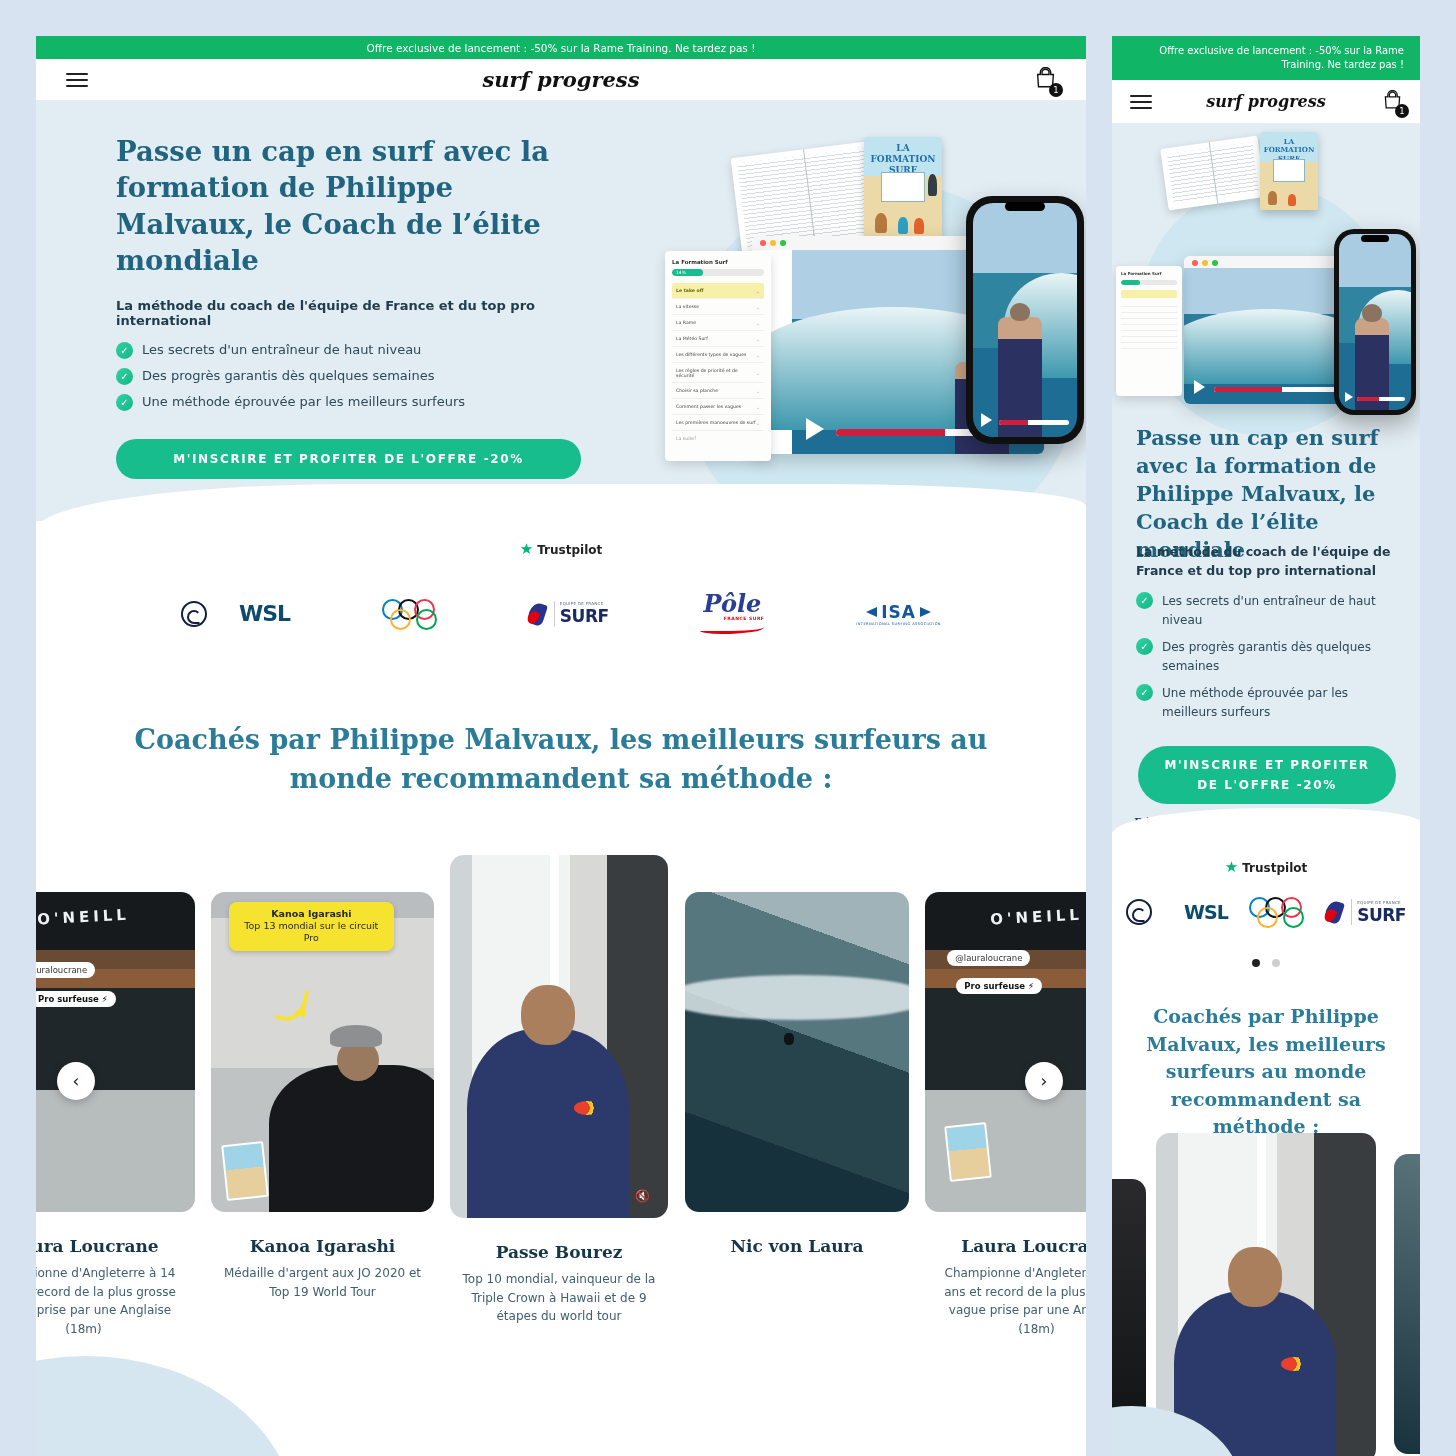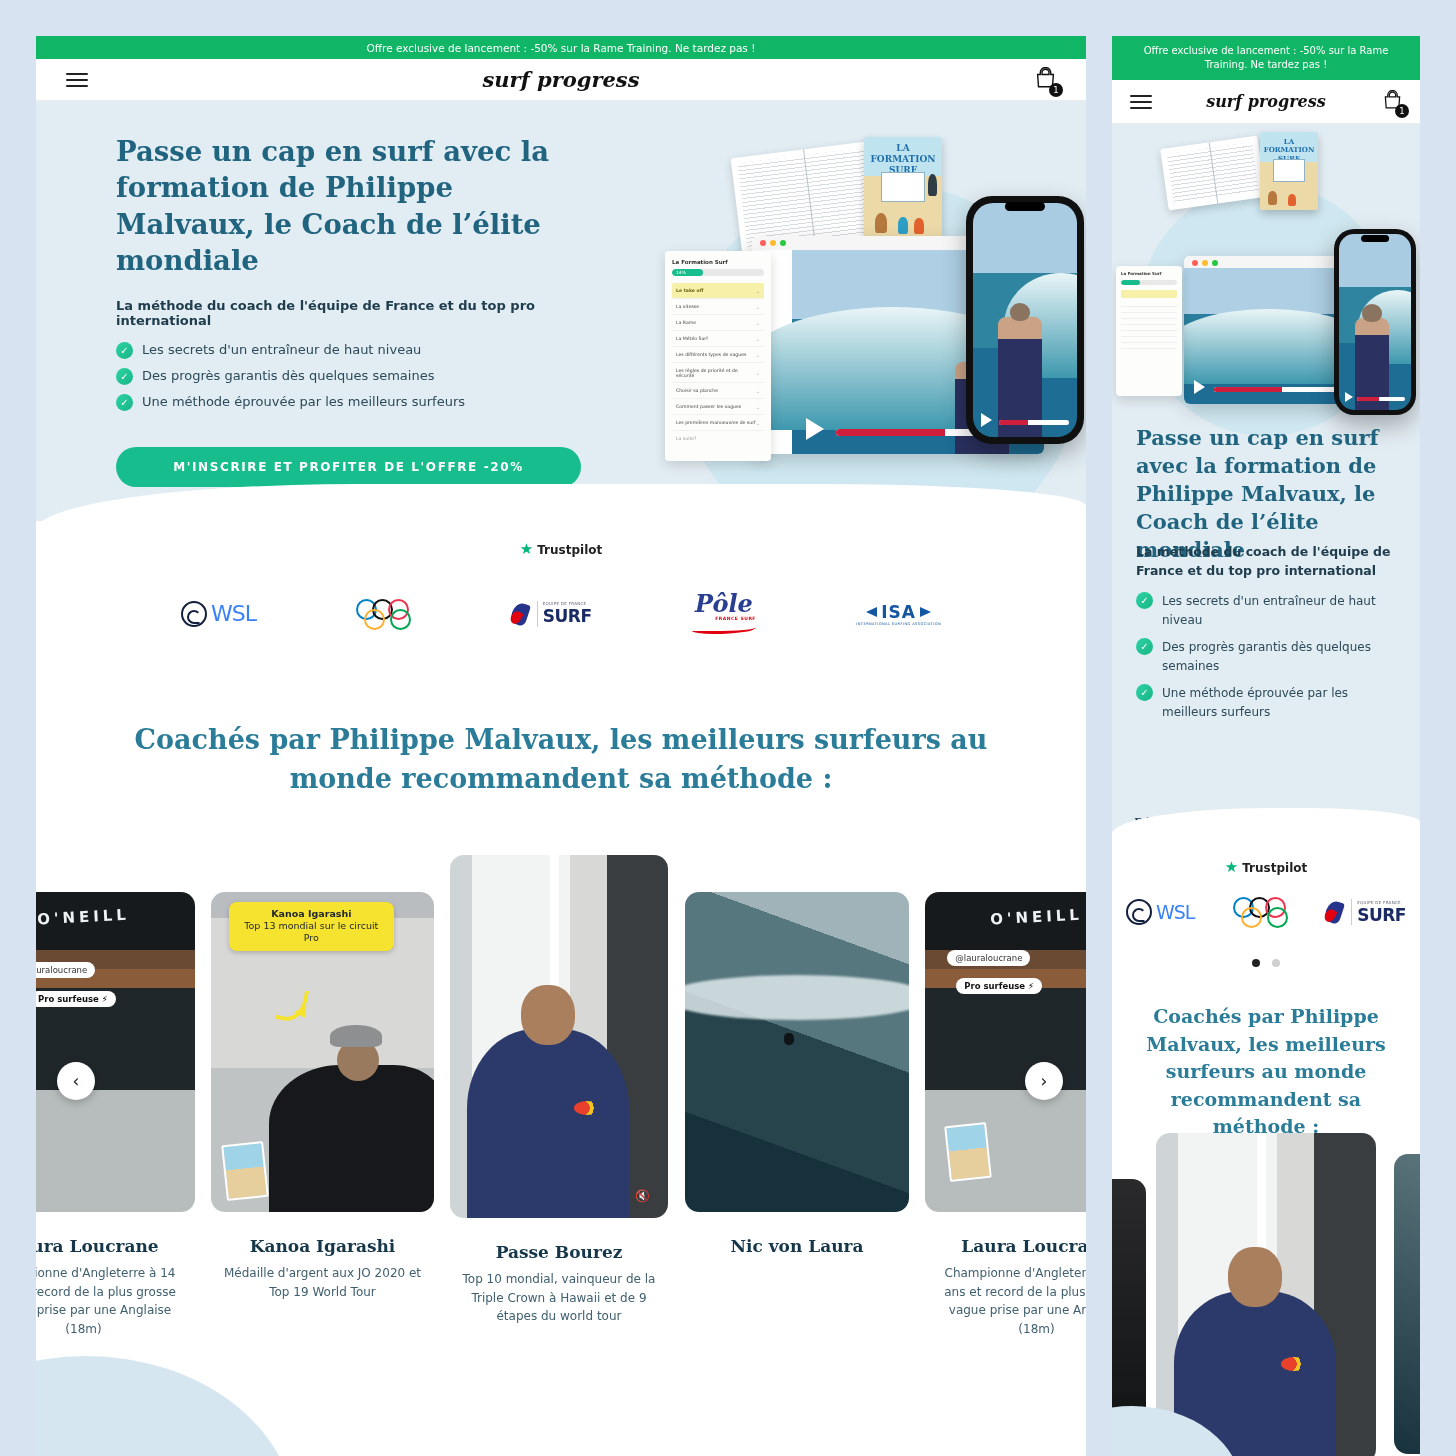--- a/index.html
+++ b/index.html
@@ -4,21 +4,21 @@
 <style>
   *{margin:0;padding:0;box-sizing:border-box;}
   html,body{width:1456px;height:1456px;}
   body{background:#d7e3f1;font-family:"DejaVu Sans","Liberation Sans",sans-serif;position:relative;overflow:hidden;}
   .serif{font-family:"DejaVu Serif","Liberation Serif",serif;}
   .panel{position:absolute;background:#fff;overflow:hidden;}
   #desktop{left:36px;top:36px;width:1050px;height:1420px;}
   #mobile{left:1112px;top:36px;width:308px;height:1420px;}
 
   
-  .announce{background:#10b565;color:#fff;display:flex;align-items:center;justify-content:center;text-align:center;font-size:10.5px;}
+  .announce{background:#10b565;color:#fff;display:flex;align-items:center;justify-content:center;text-align:right;font-size:10.5px;}
   .hdr{background:#fff;display:flex;align-items:center;justify-content:space-between;border-bottom:1px solid #ececec;position:relative;}
   .burger{width:22px;cursor:pointer;}
   .burger i{display:block;height:2px;background:#222;margin:4px 0;border-radius:2px;}
   .logo{font-family:"DejaVu Serif","Liberation Serif",serif;font-style:italic;font-weight:700;color:#111;position:absolute;left:50%;transform:translateX(-50%);}
   .cartwrap{position:relative;cursor:pointer;}
   .cart-badge{position:absolute;right:-7px;bottom:-4px;background:#111;color:#fff;border-radius:50%;width:14px;height:14px;font-size:8.5px;display:flex;align-items:center;justify-content:center;}
   .check{width:17px;height:17px;border-radius:50%;background:linear-gradient(135deg,#2ed3a3,#17b586);color:#fff;font-size:10px;display:flex;align-items:center;justify-content:center;flex:0 0 17px;}
   .cta{background:#17bd8d;color:#fff;border:none;border-radius:30px;font-weight:bold;letter-spacing:1.6px;cursor:pointer;font-family:"DejaVu Sans","Liberation Sans",sans-serif;}
   .cta-note{font-family:"DejaVu Serif","Liberation Serif",serif;font-weight:700;color:#27455a;text-align:center;}
   .tp{display:flex;align-items:center;justify-content:center;gap:4px;}
@@ -28,21 +28,21 @@
   .rings i{width:21px;height:21px;border:2.6px solid;border-radius:50%;background:transparent;}
   .rings .r1{border-color:#0081c8;}
   .rings .r2{border-color:#111;margin-left:-5px;}
   .rings .r3{border-color:#ee334e;margin-left:-5px;}
   .rings .r4,.rings .r5{position:absolute;top:10px;}
   .rings .r4{border-color:#fcb131;left:8px;}
   .rings .r5{border-color:#00a651;left:34px;}
   .wsl{display:flex;align-items:center;gap:4px;}
   .wsl .wslmark{width:26px;height:26px;border:2.5px solid #121f3d;border-radius:50%;position:relative;overflow:hidden;}
   .wsl .wslmark i{position:absolute;left:4px;top:7px;width:14px;height:14px;border:2.5px solid #121f3d;border-radius:50% 50% 0 50%;border-right-color:transparent;}
-  .wsl .wsltext{font-size:22px;font-weight:normal;color:#3b82f6;letter-spacing:-1px;}
+  .wsl .wsltext{font-size:22px;font-weight:bold;color:#0c4a6e;letter-spacing:-1px;margin-left:28px;}
   .edf{display:flex;align-items:center;gap:5px;}
   .edf .coq{width:22px;height:26px;position:relative;}
   .edf .coq i{position:absolute;left:2px;top:2px;width:16px;height:22px;background:#27348b;border-radius:70% 20% 40% 60%;transform:rotate(18deg);}
   .edf .coq b{position:absolute;left:1px;top:10px;width:10px;height:13px;background:#e1000f;border-radius:60% 10% 60% 60%;transform:rotate(30deg);}
   .edf .sep{width:1px;background:#c9ccd6;align-self:stretch;}
   .edf .edftxt small{display:block;font-size:4px;color:#5a6275;letter-spacing:.3px;}
   .edf .edftxt b{font-size:17px;color:#1a2a63;letter-spacing:-.5px;}
   .pole{text-align:center;position:relative;}
   .pole .script{font-family:"DejaVu Serif","Liberation Serif",serif;font-style:italic;font-weight:700;font-size:24px;color:#2b3f92;line-height:.9;}
   .pole small{font-size:4.5px;color:#e1000f;font-weight:bold;letter-spacing:.5px;display:block;text-align:right;}
@@ -59,21 +59,21 @@
   
   #d-announce{height:23px;}
   #d-header{height:42px;padding:0 30px;}
   #d-header .logo{font-size:21px;}
   #d-hero{position:absolute;left:0;top:65px;width:1050px;height:420px;background:#e2edf3;}
   #d-herotext{position:absolute;left:80px;top:32px;width:478px;}
   #d-title{font-size:27.5px;line-height:1.32;color:#20647f;font-weight:700;}
   #d-sub{margin-top:20px;font-size:13px;font-weight:bold;color:#203d4e;}
   .bullets{margin-top:14px;display:flex;flex-direction:column;gap:9px;}
   .bullet{display:flex;gap:9px;align-items:flex-start;font-size:13px;color:#2c4a59;}
-  #d-cta{margin-top:36px;width:465px;height:40px;font-size:12px;}
+  #d-cta{margin-top:28px;width:465px;height:40px;font-size:12px;}
   #d-note{width:465px;margin-top:9px;font-size:11px;}
   #d-circle{position:absolute;left:644px;top:80px;width:400px;height:380px;border-radius:50%;background:#cfe7f0;}
   .bookopen{position:absolute;background:#fff;border-radius:3px;box-shadow:0 3px 8px rgba(0,0,0,.18);}
   .bookopen:before{content:"";position:absolute;inset:6px;background:
     repeating-linear-gradient(#fff 0 3px,#cdd4d8 3px 4px);opacity:.8;}
   .bookopen:after{content:"";position:absolute;left:50%;top:0;bottom:0;width:1px;background:#b9c2c7;}
   .bookcover{position:absolute;background:linear-gradient(#bfe4ef 0 38%,#ecd9a8 38% 100%);border-radius:3px;box-shadow:0 4px 9px rgba(0,0,0,.22);padding-top:6px;text-align:center;}
   .bookcover .bktitle{font-size:9px;line-height:1.2;font-weight:bold;color:#1f6fae;font-family:"DejaVu Serif","Liberation Serif",serif;}
   .bookcover .board{position:absolute;left:22%;top:34%;width:56%;height:30%;background:#fff;border:1px solid #8fb3c4;}
   .bookcover .fig{position:absolute;border-radius:45% 45% 20% 20%;}
@@ -478,20 +478,21 @@
         </div>
       <div class="bullet">
           <span class="check">✓</span>
           <span>Des progrès garantis dès quelques semaines</span>
         </div>
       <div class="bullet">
           <span class="check">✓</span>
           <span>Une méthode éprouvée par les meilleurs surfeurs</span>
         </div>
     </div>
+    <button id="m-cta" class="cta"><span>M'INSCRIRE ET PROFITER</span><br><span>DE L'OFFRE -20%</span></button>
     <div id="m-note" class="cta-note">Débutants et intermédiaires  |  +3200 inscrits</div>
   </div>
 
   <div id="m-white">
     <div id="m-tp" class="tp">
       <span class="star">★</span>
       <span class="tplabel">Trustpilot</span>
     </div>
     <div id="m-logos">
       <div class="wsl">

